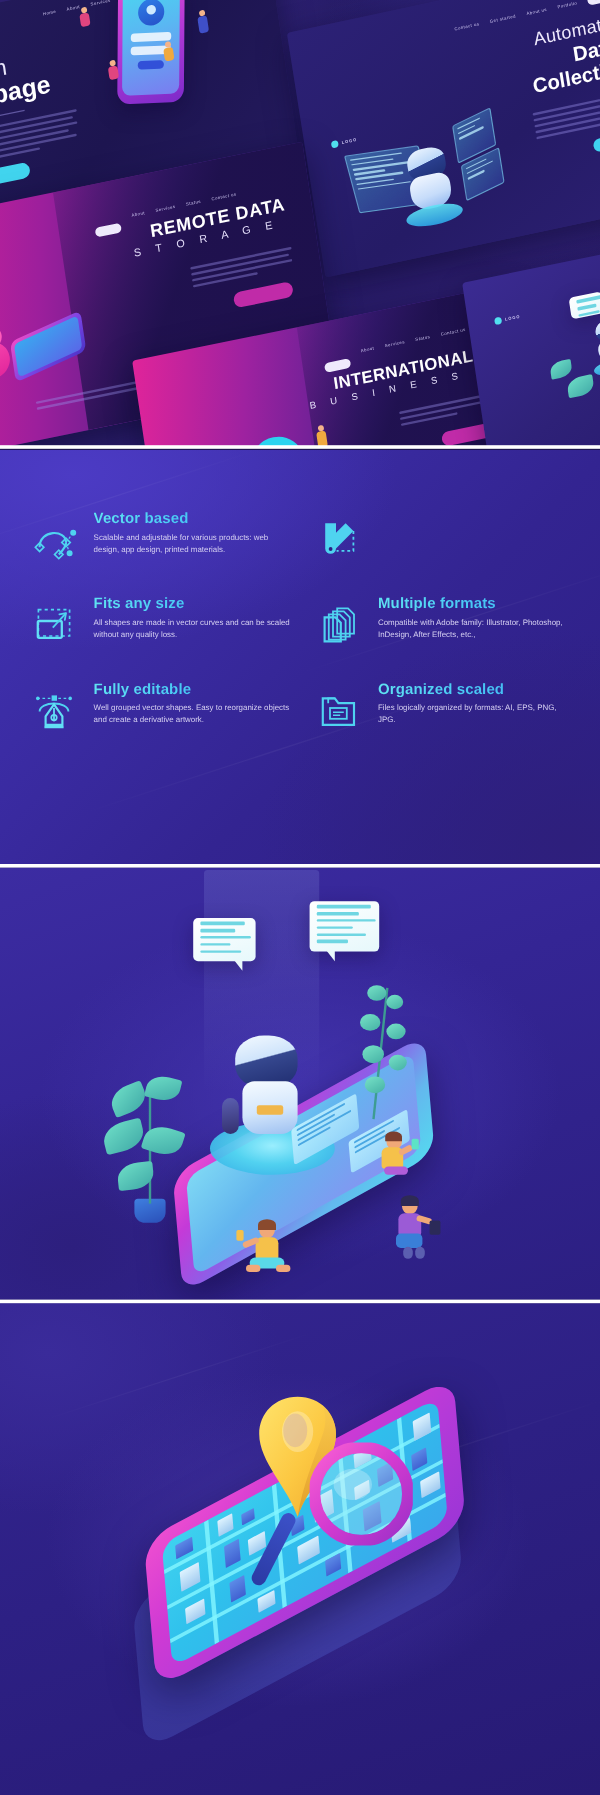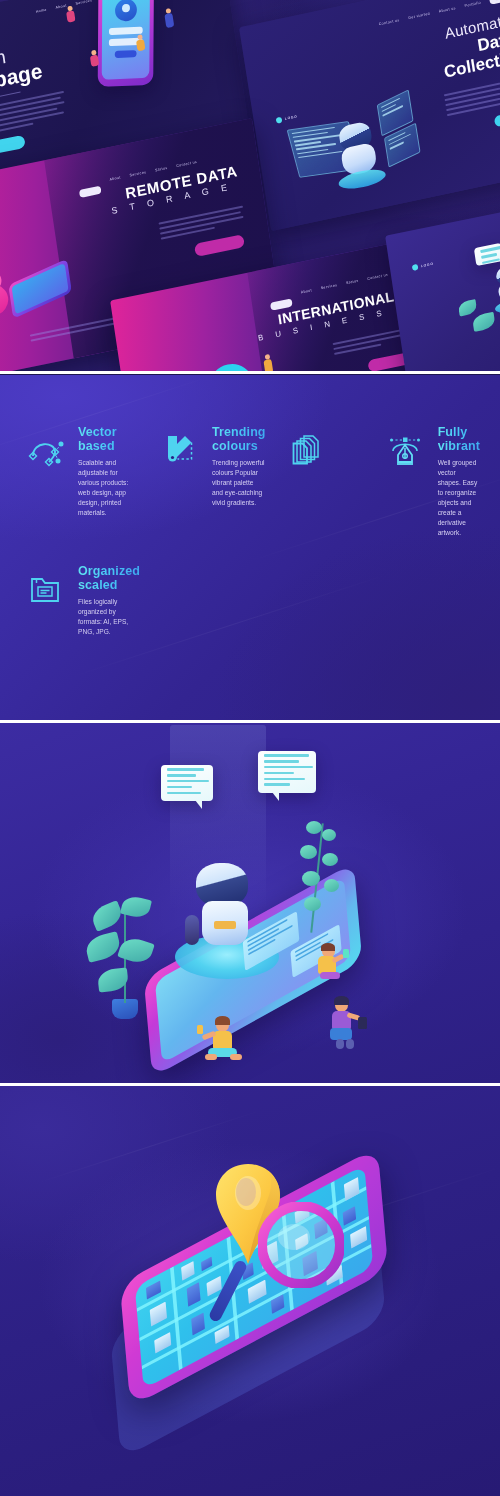--- a/index.html
+++ b/index.html
@@ -167,21 +167,21 @@
     background:
       radial-gradient(ellipse 90% 70% at 12% 6%, #4c3bc4 0%, rgba(76,59,196,0) 60%),
       radial-gradient(ellipse 80% 80% at 95% 95%, #2e1f7c 0%, rgba(46,31,124,0) 65%),
       linear-gradient(135deg,#4334b6 0%,#3b2ca4 30%,#332491 60%,#2c1f84 100%);
     overflow:hidden;
   }
   .streak{ position:absolute; background:linear-gradient(90deg,rgba(255,255,255,0),rgba(255,255,255,.05),rgba(255,255,255,0));
     height:1px; transform:rotate(-18deg); }
   .feat-grid{
     position:absolute; left:24px; top:50px; width:456px;
-    display:grid; grid-template-columns:1fr 1fr 1fr 1fr; row-gap:26px; column-gap:18px;
+    display:grid; grid-template-columns:1fr 1fr; row-gap:26px; column-gap:18px;
   }
   .feat{ display:flex; gap:12px; }
   .feat .ic{ width:42px; height:42px; flex:0 0 42px; margin-top:3px; }
   .feat .ic svg{ width:42px; height:42px; display:block; }
   .feat .tx{ flex:1; min-width:0; }
   .feat h3{
     font-size:12.5px; font-weight:700; letter-spacing:.1px; margin-bottom:5px;
     background:linear-gradient(90deg,#5fe2f2 0%,#49c9f5 45%,#3ea9f0 100%);
     -webkit-background-clip:text; background-clip:text; color:transparent;
   }
@@ -507,54 +507,68 @@
 
       <div class="feat">
         <div class="ic">
           <svg viewBox="0 0 42 42" fill="none">
             <path d="M10 8 H19 V29 a4.5 4.5 0 0 1 -9 0 Z" fill="#4fd3f0"></path>
             <circle cx="14.5" cy="29.5" r="1.6" fill="#2b1f84"></circle>
             <path d="M19 16 L27 8 L33.5 14.5 L19 29 Z" fill="#4fd3f0"></path>
             <path d="M33.5 14.5 L33.5 31 H19.5" stroke="#4fd3f0" stroke-width="1.5" stroke-dasharray="2.4 2.4" fill="none"></path>
           </svg>
         </div>
+      </div>
+
+      <div class="feat">
+        <div class="ic">
+          <svg viewBox="0 0 42 42" fill="none">
+            <rect x="8" y="9" width="26" height="22" stroke="#4fd3f0" stroke-width="1.4" stroke-dasharray="2.6 2.6" fill="none"></rect>
+            <rect x="7.5" y="18.5" width="20" height="14" rx="1.2" stroke="#62dff5" stroke-width="1.9" fill="none"></rect>
+            <path d="M20 24 L31 12" stroke="#4fd3f0" stroke-width="1.5"></path>
+            <path d="M31 12 L25.5 13 M31 12 L30 17.5" stroke="#4fd3f0" stroke-width="1.5" stroke-linecap="round"></path>
+          </svg>
+        </div>
         <div class="tx">
-          <h3>Trending colours</h3>
-          <p>Trending powerful colours Popular vibrant palette and eye-catching vivid gradients.</p>
-        </div>
-      </div>
-
+          <h3>Fits any size</h3>
+          <p>All shapes are made in vector curves and can be scaled without any quality loss.</p>
+        </div>
+      </div>
 
       <div class="feat">
         <div class="ic">
           <svg viewBox="0 0 42 42" fill="none" stroke="#4fd3f0" stroke-width="1.5">
             <path d="M20 8 h9 l5 5 v16 h-14 Z" fill="none"></path>
             <path d="M16.5 10.5 h9 l5 5 v16 h-14 Z" fill="none"></path>
             <path d="M13 13 h9 l5 5 v16 h-14 Z" fill="none"></path>
             <path d="M9.5 15.5 h9 l4.5 4.5 v15.5 h-13.5 Z" fill="none" stroke-width="1.8"></path>
           </svg>
+        </div>
+        <div class="tx">
+          <h3>Multiple formats</h3>
+          <p>Compatible with Adobe family: Illustrator, Photoshop, InDesign, After Effects, etc.,</p>
         </div>
       </div>
 
       <div class="feat">
         <div class="ic">
           <svg viewBox="0 0 42 42" fill="none">
             <path d="M9 23 C9 14, 33 14, 33 23" stroke="#4fd3f0" stroke-width="1.6" fill="none"></path>
             <path d="M7 12 H35" stroke="#4fd3f0" stroke-width="1.2" stroke-dasharray="2.2 2.2"></path>
             <circle cx="7.5" cy="12" r="1.5" fill="#4fd3f0"></circle>
             <circle cx="34.5" cy="12" r="1.5" fill="#4fd3f0"></circle>
             <rect x="19" y="9.5" width="4.5" height="4.5" fill="#4fd3f0"></rect>
             <path d="M21 17 L28 27 V34 H14 V27 Z" stroke="#62dff5" stroke-width="1.8" fill="none"></path>
             <path d="M21 20 L21 31" stroke="#62dff5" stroke-width="1.5"></path>
             <circle cx="21" cy="28" r="2.3" fill="none" stroke="#62dff5" stroke-width="1.4"></circle>
             <path d="M13 36 H29" stroke="#62dff5" stroke-width="1.8"></path>
           </svg>
         </div>
         <div class="tx">
-          <h3>Fully vibrant</h3>
+          <h3>Fully editable</h3>
           <p>Well grouped vector shapes. Easy to reorganize objects and create a derivative artwork.</p>
         </div>
       </div>
 
       <div class="feat">
         <div class="ic">
           <svg viewBox="0 0 42 42" fill="none" stroke="#4fd3f0" stroke-width="1.8">
             <path d="M8 12 h10 l3 4 h13 v18 h-26 Z" fill="none"></path>
             <path d="M12.5 16 v-4 h5.5" fill="none" stroke-width="1.5"></path>
             <rect x="14" y="20" width="14" height="9" fill="none" stroke-width="1.5"></rect>

